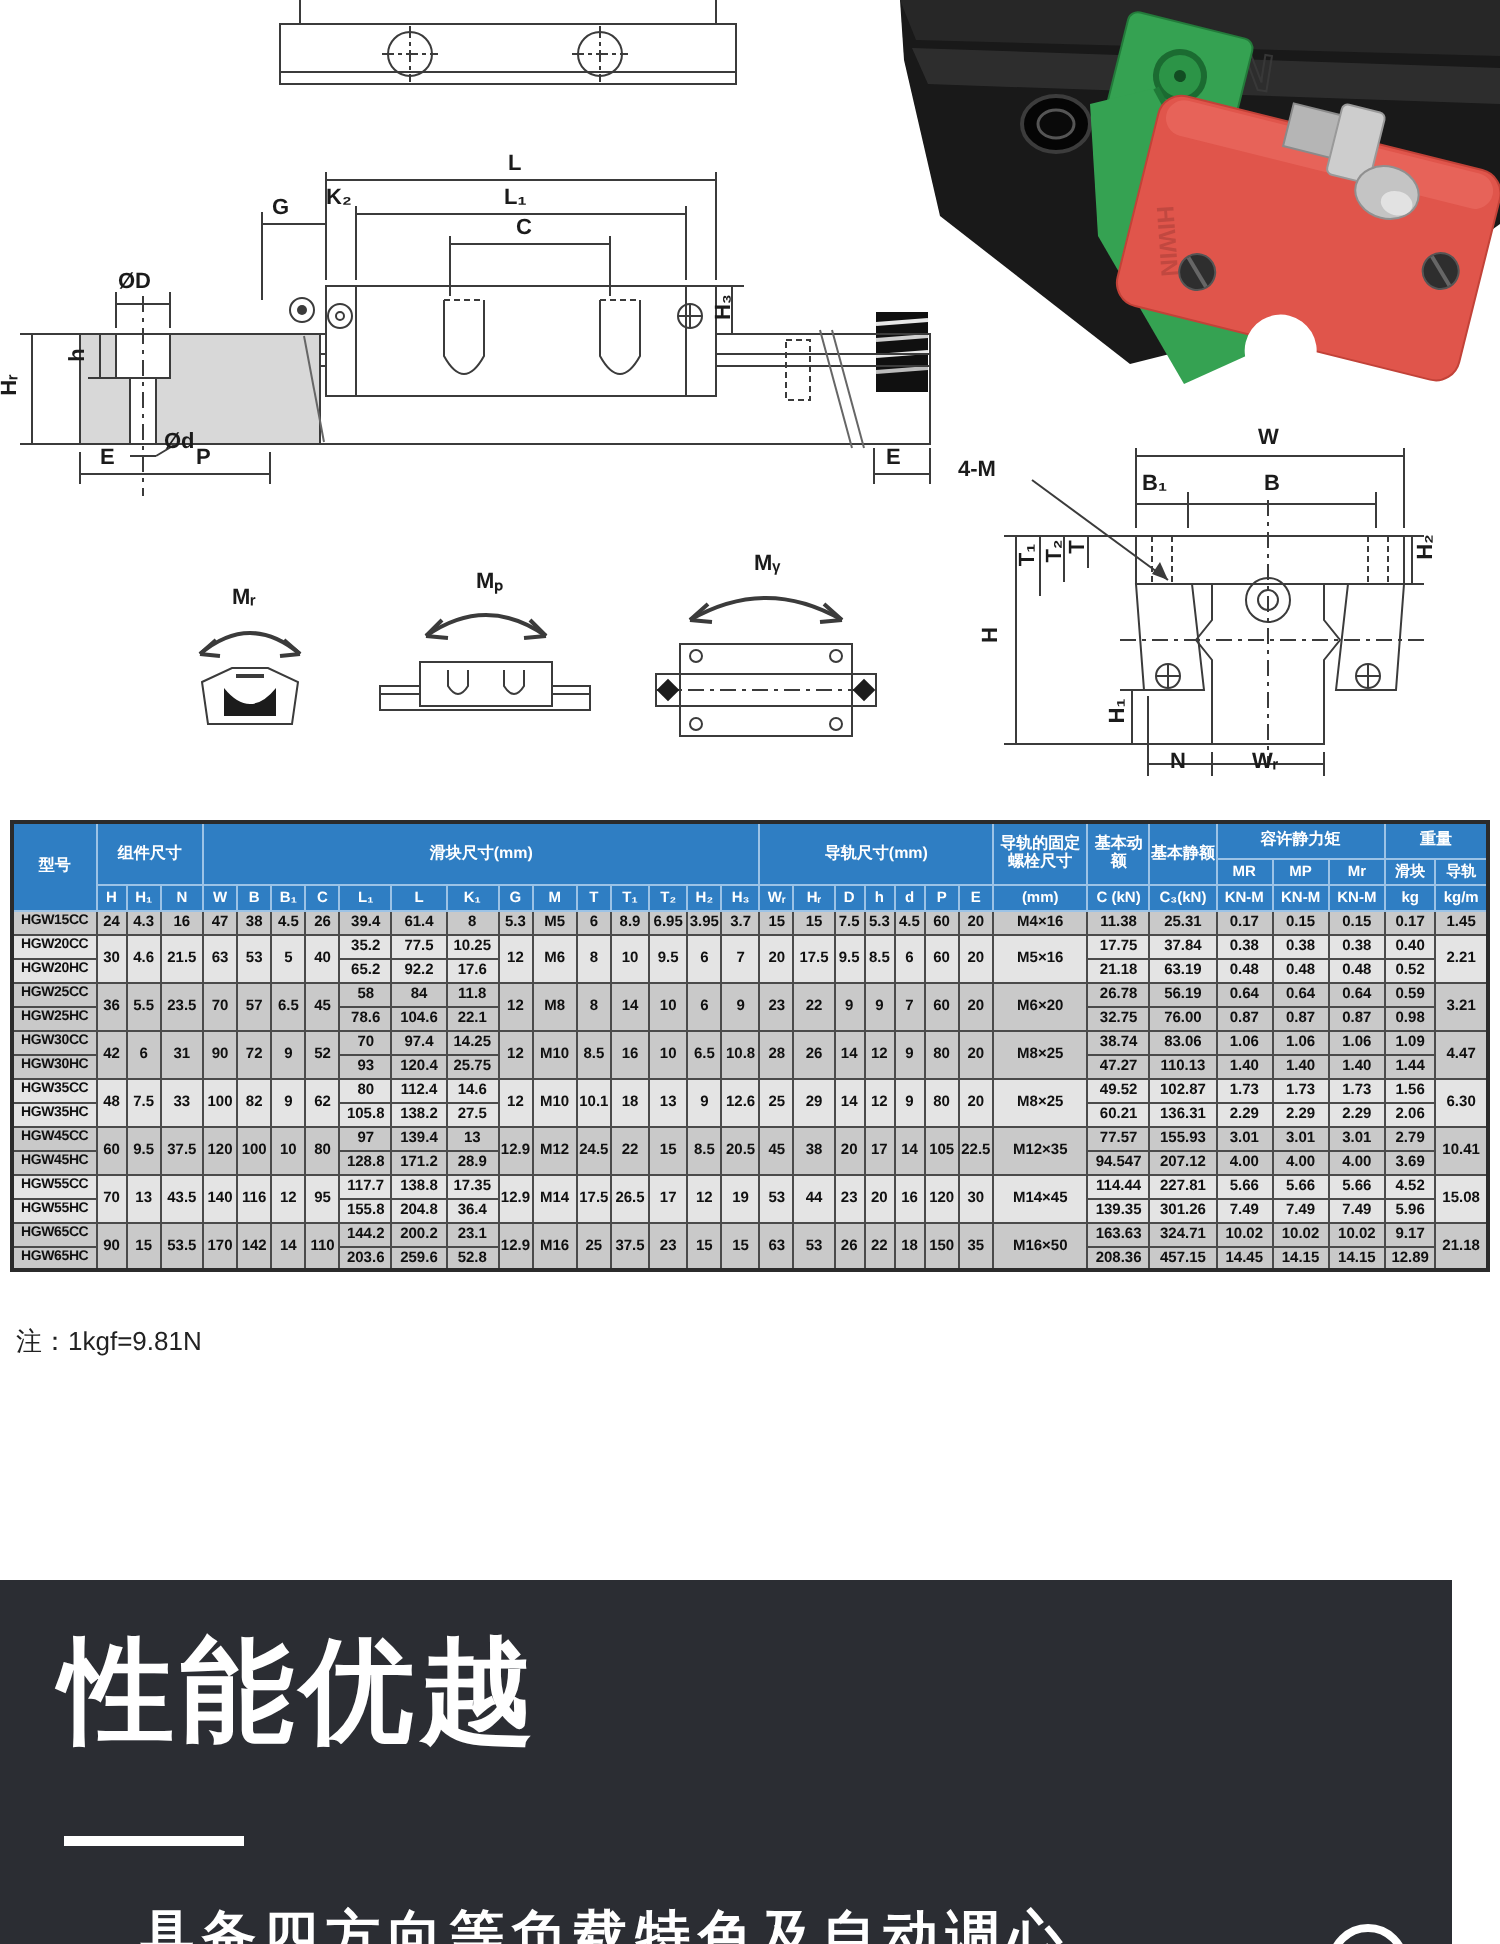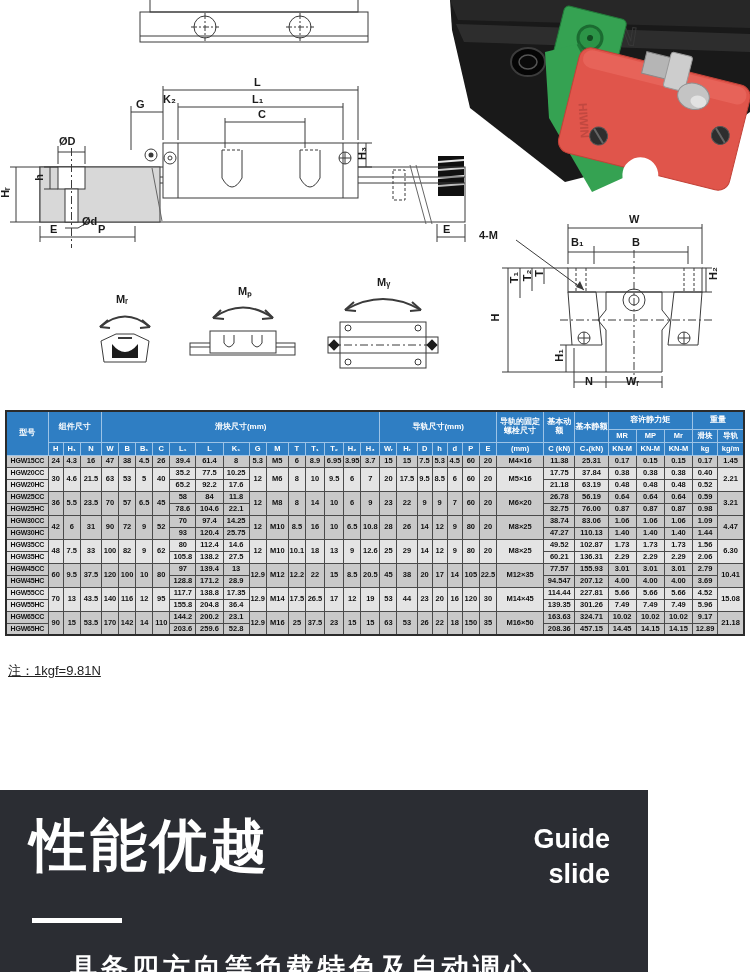--- a/index.html
+++ b/index.html
@@ -17,24 +17,24 @@
   th,td { border:1px solid #4a4a4a; text-align:center; vertical-align:middle; overflow:hidden; padding:0; line-height:1.05; }
   thead th { background:#2f7ec3; color:#fff; border:1px solid #9cc3e6; font-weight:bold; }
   tr.hr1 th { font-size:8px; height:18px; }
   tr.hr2 th { font-size:7.5px; height:13px; }
   tr.hr3 th { font-size:7.5px; height:13px; }
   tbody td { font-size:7.5px; font-weight:bold; color:#101010; height:12px; }
   tbody td.model { font-size:7px; letter-spacing:-0.2px; }
   tr.g-dark td { background:#c9c9c9; }
   tr.g-light td { background:#e4e4e4; }
 
-  .note { position:absolute; left:8px; top:662px; font-size:13px; color:#222;text-decoration:underline; }
+  .note { position:absolute; left:8px; top:662px; font-size:13px; color:#222; }
 
   
-  .footer { position:absolute; left:0; top:790px; width:648px; height:182px; background:#2b2d33; color:#fff; overflow:visible; }
+  .footer { position:absolute; left:0; top:790px; width:726px; height:182px; background:#2b2d33; color:#fff; overflow:visible; }
   .f-title { position:absolute; left:30px; top:18px; font-size:57px; font-weight:900; letter-spacing:3px; }
   .f-en { position:absolute; right:38px; top:32px; font-size:27px; font-weight:800; text-align:right; line-height:1.3; }
   .f-line { position:absolute; left:32px; top:128px; width:90px; height:5px; background:#fff; }
   .f-partial { position:absolute; left:70px; top:160px; font-size:27px; font-weight:800; letter-spacing:4px; white-space:nowrap; }
   .f-circle { position:absolute; left:664px; top:172px; width:40px; height:40px; border:4px solid #fff; border-radius:50%; }
 </style>
 </head>
 <body>
 
 <div class="page">
@@ -609,21 +609,21 @@
             <td rowspan="2">37.5</td>
             <td rowspan="2">120</td>
             <td rowspan="2">100</td>
             <td rowspan="2">10</td>
             <td rowspan="2">80</td>
             <td>97</td>
             <td>139.4</td>
             <td>13</td>
             <td rowspan="2">12.9</td>
             <td rowspan="2">M12</td>
-            <td rowspan="2">12.2</td>
+            <td rowspan="2">24.5</td>
             <td rowspan="2">22</td>
             <td rowspan="2">15</td>
             <td rowspan="2">8.5</td>
             <td rowspan="2">20.5</td>
             <td rowspan="2">45</td>
             <td rowspan="2">38</td>
             <td rowspan="2">20</td>
             <td rowspan="2">17</td>
             <td rowspan="2">14</td>
             <td rowspan="2">105</td>
@@ -744,22 +744,18 @@
             <td>12.89</td>
           </tr>
         </tbody>
       </table>
   </div>
 
   <div class="note">注：1kgf=9.81N</div>
 
   <div class="footer">
     <div class="f-title">性能优越</div>
-    <div class="f-en">
-      <div>Guide</div>
-      <div>slide</div>
-    </div>
     <div class="f-line"></div>
     <div class="f-partial">具备四方向等负载特色及自动调心</div>
     <div class="f-circle"></div>
   </div>
 
 </div>
 
 </body></html>

